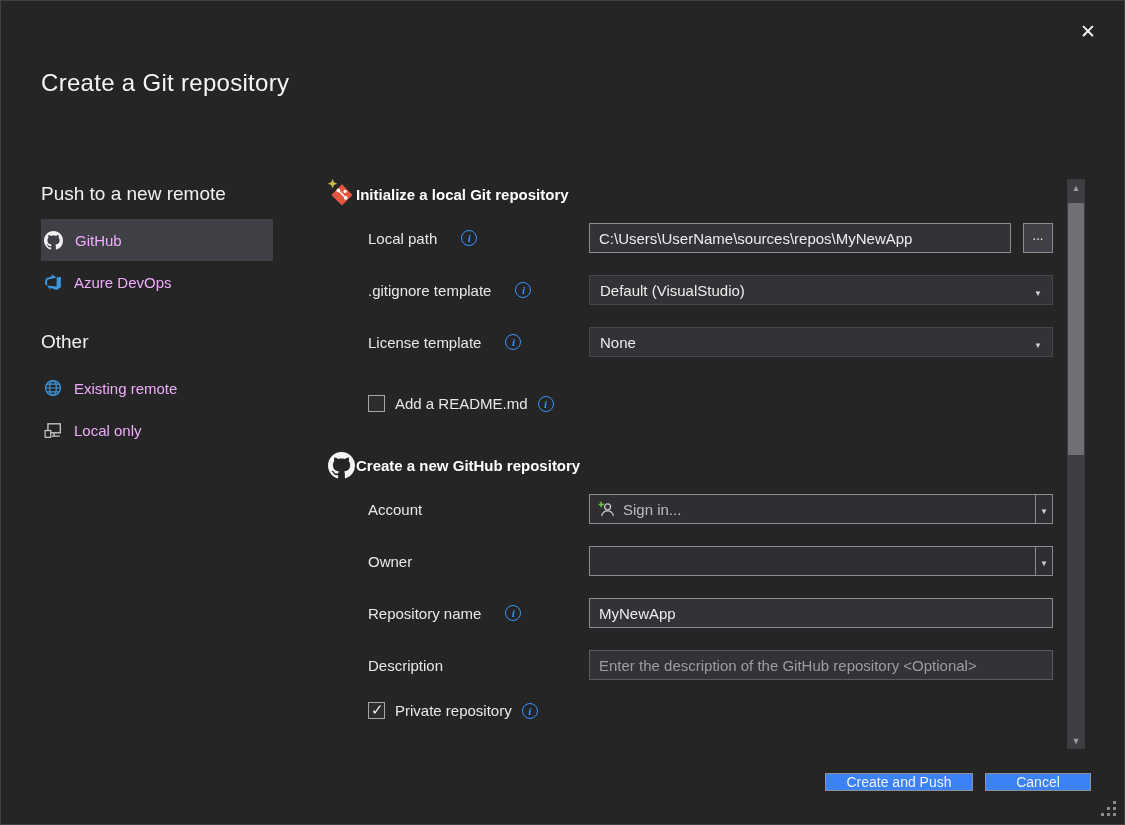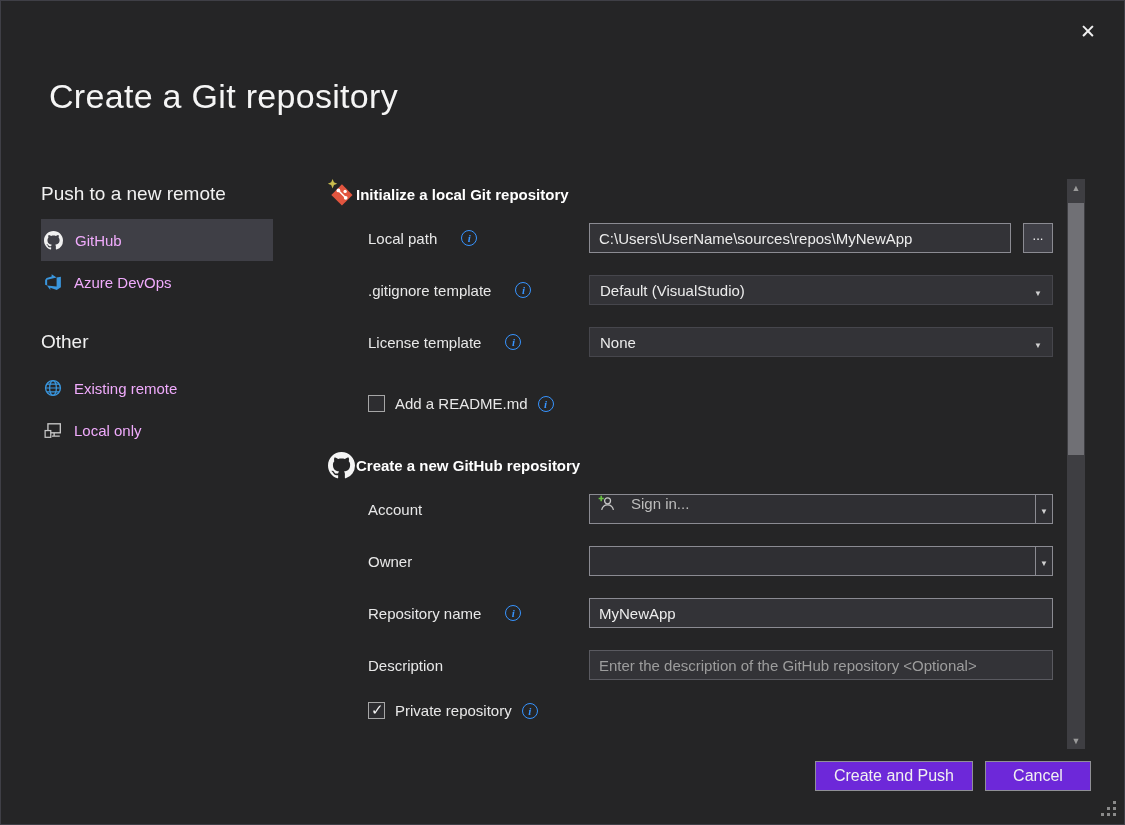--- a/index.html
+++ b/index.html
@@ -2,21 +2,21 @@
 <html><head>
 <meta charset="utf-8">
 <style>
   html,body{margin:0;padding:0;background:#1e1e1e;}
   *{box-sizing:border-box;font-family:"Liberation Sans",sans-serif;}
   .dialog{
     position:relative;width:1125px;height:825px;background:#252526;
     border:1px solid #3f3f46;overflow:hidden;color:#e8e8e8;
   }
   
-  .title{position:absolute;left:40px;top:68px;margin:8px;font-size:34px;font-weight:400;color:#f5f5f5;letter-spacing:.3px;}
+  .title{position:absolute;left:40px;top:68px;margin:0;font-size:24px;font-weight:400;color:#f5f5f5;letter-spacing:.3px;}
   .close{position:absolute;top:16px;right:22px;width:28px;height:28px;display:flex;align-items:center;justify-content:center;
     color:#f1f1f1;font-size:19px;cursor:pointer;}
   
   .sidebar{position:absolute;left:40px;top:182px;width:232px;}
   .side-heading{font-size:19px;font-weight:500;color:#f1f1f1;margin:0 0 14px 0;}
   .side-heading.other{margin-top:28px;}
   .side-item{display:flex;align-items:center;gap:12px;height:42px;padding-left:3px;font-size:15px;color:#f0abfc;cursor:pointer;}
   .side-item.selected{background:#3f3f46;}
   .side-item svg{flex:0 0 auto;}
   
@@ -33,37 +33,37 @@
   input.text{width:100%;height:30px;background:#333337;border:1px solid #8b8b92;color:#ececec;padding:0 9px;font-size:15px;outline:none;}
   input.text.dim{border-color:#5a5a60;}
   input.text::placeholder{color:#9d9d9d;}
   .path-input{flex:1;}
   .browse{width:30px;height:30px;margin-left:12px;background:#3f3f46;border:1px solid #8b8b92;color:#f1f1f1;
     font-size:13px;line-height:1;cursor:pointer;padding:0 0 6px 0;}
   .select{width:100%;height:30px;background:#333337;border:1px solid #46464c;display:flex;align-items:center;
     justify-content:space-between;padding:0 10px;font-size:15px;color:#ececec;cursor:pointer;}
   .arrow::after{content:"▼";font-size:8px;color:#d0d0d0;}
   .combo2{width:100%;height:30px;background:#2f2f33;border:1px solid #8b8b92;display:flex;cursor:pointer;}
-  .combo2 .field{flex:1;display:flex;gap:16px;padding:0 8px;font-size:15px;color:#bdbdbd;}
+  .combo2 .field{flex:1;display:flex;align-items:center;gap:8px;padding:0 8px;font-size:15px;color:#bdbdbd;}
   .combo2 .dbtn{width:17px;border-left:1px solid #8b8b92;display:flex;align-items:center;justify-content:center;}
   .chkrow{display:flex;align-items:center;gap:10px;margin:26px 0 0 42px;font-size:15px;color:#e8e8e8;}
   .chkrow.readme{margin-top:38px;}
   .checkbox{width:17px;height:17px;border:1px solid #a6a6a6;background:#2d2d30;position:relative;cursor:pointer;flex:0 0 17px;}
   .checkbox.checked::after{content:"✓";position:absolute;left:2px;top:-2px;font-size:15px;color:#f5f5f5;}
   .gap-sec{height:36px;}
   
   .scrollbar{position:absolute;right:39px;top:178px;width:18px;height:570px;background:#3e3e42;}
   .sb-arrow{height:17px;display:flex;align-items:center;justify-content:center;cursor:pointer;}
   .sb-arrow.up::after{content:"▲";font-size:9px;color:#9a9a9a;}
   .sb-arrow.down{position:absolute;bottom:0;left:0;right:0;}
   .sb-arrow.down::after{content:"▼";font-size:9px;color:#9a9a9a;}
   .sb-thumb{position:absolute;top:24px;left:1px;width:16px;height:252px;background:#707075;cursor:pointer;}
   
   .footer{position:absolute;right:33px;bottom:33px;display:flex;gap:12px;}
-  .btn{height:30px;background:#6d28d9;border:1px solid #909096;color:#f1f1f1;font-size:16px;cursor:pointer;padding:0 18px;}
+  .btn{height:18px;background:#3b82f6;border:1px solid #909096;color:#f1f1f1;font-size:14px;cursor:pointer;padding:0 18px;}
   .btn.primary{min-width:148px;}
   .btn.cancel{min-width:106px;}
   
   .grip{position:absolute;right:7px;bottom:7px;width:16px;height:16px;cursor:nwse-resize;}
   .grip::after{content:"";position:absolute;left:0;top:0;width:3px;height:3px;background:transparent;
     box-shadow:12px 0 #8a8a8a,12px 6px #8a8a8a,12px 12px #8a8a8a,6px 6px #8a8a8a,6px 12px #8a8a8a,0 12px #8a8a8a;}
   svg{display:block;}
 </style>
 </head>
 <body>

